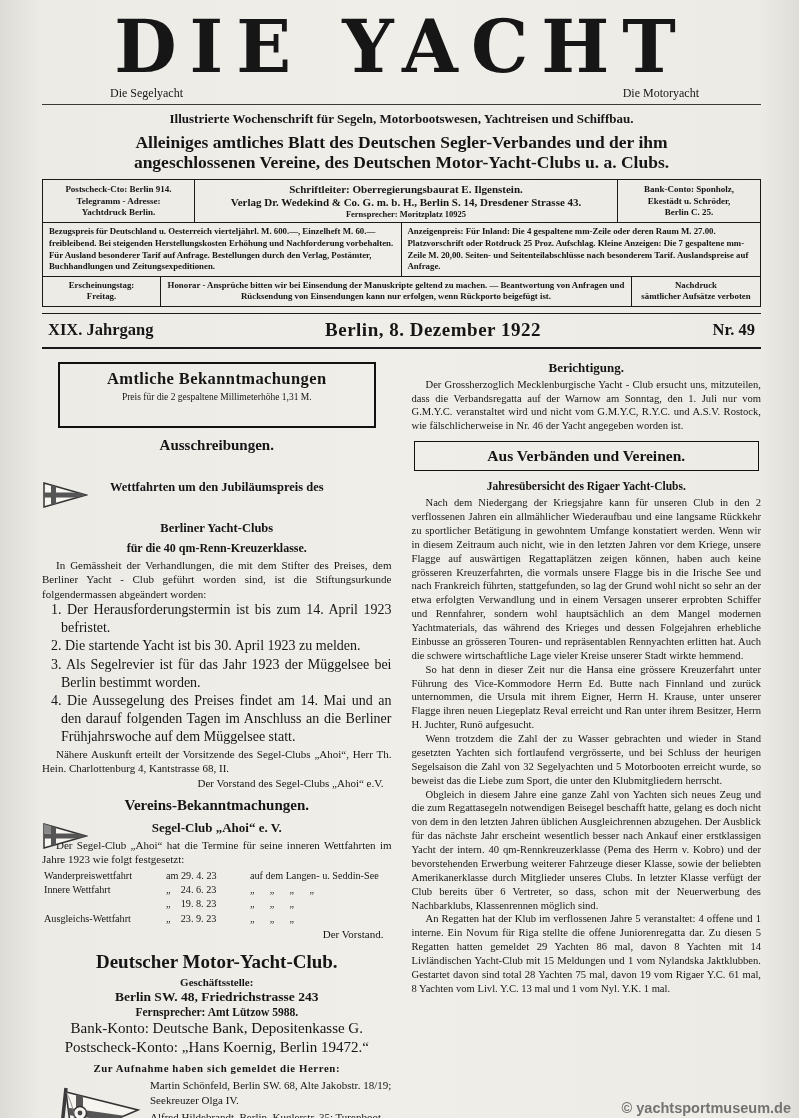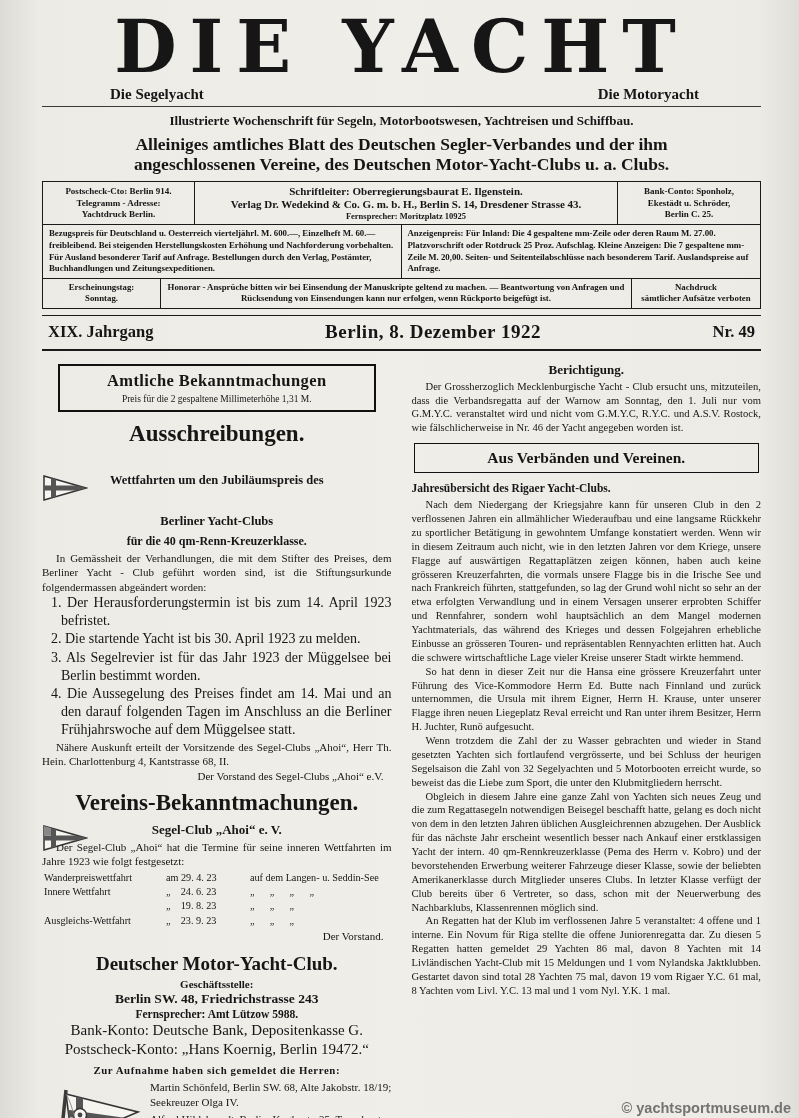--- a/index.html
+++ b/index.html
@@ -9,21 +9,21 @@
     font-family:"Liberation Serif", serif;color:#161616;
   }
   .page{padding:8px 38px 0 42px;}
   .pre{white-space:pre-line;}
   .prex{white-space:pre;}
 
   
   .mast-title{text-align:center;font-family:"DejaVu Serif",serif;font-weight:bold;
     font-size:72px;letter-spacing:13px;line-height:1.08;}
   .editions{display:flex;justify-content:space-between;padding:0 62px 3px 68px;
-    font-size:15px;font-weight:bold;border-bottom:1px solid #3a3a3a;margin-top:0px;}
+    font-size:12px;font-weight:normal;border-bottom:1px solid #3a3a3a;margin-top:0px;}
   .subtitle{text-align:center;font-weight:bold;font-size:13px;margin-top:6px;}
   .official{text-align:center;font-weight:bold;font-size:17.5px;line-height:1.16;margin-top:5px;}
 
   
   .infobox{border:1px solid #1a1a1a;margin-top:7px;}
   .ib-row{display:grid;border-bottom:1px solid #1a1a1a;}
   .ib-row:last-child{border-bottom:none;}
   .r1{grid-template-columns:152px 1fr 142px;}
   .r2{grid-template-columns:1fr 1fr;}
   .r3{grid-template-columns:118px 1fr 128px;}
@@ -43,24 +43,24 @@
     border-top:1.5px solid #1a1a1a;border-bottom:2.5px solid #1a1a1a;
     margin-top:6px;padding:5px 6px 6px;}
   .vol,.issue{font-size:16.5px;font-weight:bold;}
   .date{font-size:19px;font-weight:bold;letter-spacing:.5px;}
 
   
   .columns{display:flex;gap:20px;margin-top:11px;}
   .col{flex:1;min-width:0;}
 
   
-  .amtliche-box{border:2px solid #111;margin:2px 16px 9px;padding:5px 6px 6px;text-align:center;}
+  .amtliche-box{border:2px solid #111;margin:2px 16px 9px;padding:5px 6px 24px;text-align:center;}
   .amtliche-title{font-size:16.5px;font-weight:bold;letter-spacing:.4px;}
   .amtliche-sub{font-size:9.5px;margin-top:3px;}
-  .sec-heading{text-align:center;font-weight:bold;font-size:23px;margin:8px 0 6px;}
+  .sec-heading{text-align:center;font-weight:bold;font-size:15px;margin:8px 0 6px;}
   .flag-head{position:relative;text-align:center;margin:2px 0 2px;}
   .flag-abs{position:absolute;left:0;top:2px;}
   .fh1{font-weight:bold;font-size:12.5px;line-height:1.3;margin-top:25px;}
   .fh3{font-weight:bold;font-size:12px;margin-top:5px;}
   .body-text{font-size:11px;line-height:1.3;text-align:justify;}
   .indent{text-indent:14px;}
   .num-item{font-size:14px;line-height:1.3;text-align:justify;padding-left:19px;text-indent:-10px;}
   .sig-right{text-align:right;font-size:11px;margin:2px 8px 0 0;}
   .club-line{font-weight:bold;font-size:13px;}
   .schedule{width:100%;font-size:10.2px;line-height:1.4;border-collapse:collapse;margin-top:2px;}
@@ -79,21 +79,21 @@
   .member{margin-bottom:1px;}
   .dmyc-sig1{text-align:center;font-size:11px;margin-top:6px;}
   .dmyc-sig2{text-align:center;font-size:11px;margin-top:2px;}
 
   
   .ber-heading{text-align:center;font-weight:bold;font-size:13px;margin-bottom:2px;}
   .r-text{font-size:10.6px;line-height:1.31;text-align:justify;}
   .r-text p{margin:0;text-indent:14px;}
   .boxed-heading{border:1.5px solid #111;text-align:center;font-weight:bold;font-size:15.5px;
     padding:5px 4px;margin:8px 2px 9px;}
-  .sub-heading{text-align:left;font-weight:bold;font-size:11.5px;margin-bottom:4px;}
+  .sub-heading{text-align:center;font-weight:bold;font-size:11.5px;margin-bottom:4px;}
 
   .watermark{position:absolute;right:8px;bottom:2px;font-family:"Liberation Sans",sans-serif;
     font-weight:bold;font-size:14.5px;}
 </style>
 </head>
 <body>
 
 <div class="page">
 
   <div class="mast-title">DIE YACHT</div>
@@ -120,21 +120,21 @@
       <div class="ib-cell ib-sm pre">Bank-Conto: Sponholz,
 Ekestädt u. Schröder,
 Berlin C. 25.</div>
     </div>
     <div class="ib-row r2">
       <div class="ib-cell">Bezugspreis für Deutschland u. Oesterreich vierteljährl. M. 600.—, Einzelheft M. 60.— freibleibend. Bei steigenden Herstellungskosten Erhöhung und Nachforderung vorbehalten. Für Ausland besonderer Tarif auf Anfrage. Bestellungen durch den Verlag, Postämter, Buchhandlungen und Zeitungsexpeditionen.</div>
       <div class="ib-cell">Anzeigenpreis: Für Inland: Die 4 gespaltene mm-Zeile oder deren Raum M. 27.00. Platzvorschrift oder Rotdruck 25 Proz. Aufschlag. Kleine Anzeigen: Die 7 gespaltene mm-Zeile M. 20,00. Seiten- und Seitenteilabschlüsse nach besonderem Tarif. Auslandspreise auf Anfrage.</div>
     </div>
     <div class="ib-row r3">
       <div class="ib-cell pre">Erscheinungstag:
-Sonntag.</div>
+Freitag.</div>
       <div class="ib-cell honorar">Honorar - Ansprüche bitten wir bei Einsendung der Manuskripte geltend zu machen. — Beantwortung von Anfragen und Rücksendung von Einsendungen kann nur erfolgen, wenn Rückporto beigefügt ist.</div>
       <div class="ib-cell pre">Nachdruck
 sämtlicher Aufsätze verboten</div>
     </div>
   </div>
 
   <div class="dateline">
     <span class="vol">XIX. Jahrgang</span>
     <span class="date">Berlin, 8. Dezember 1922</span>
     <span class="issue">Nr. 49</span>

